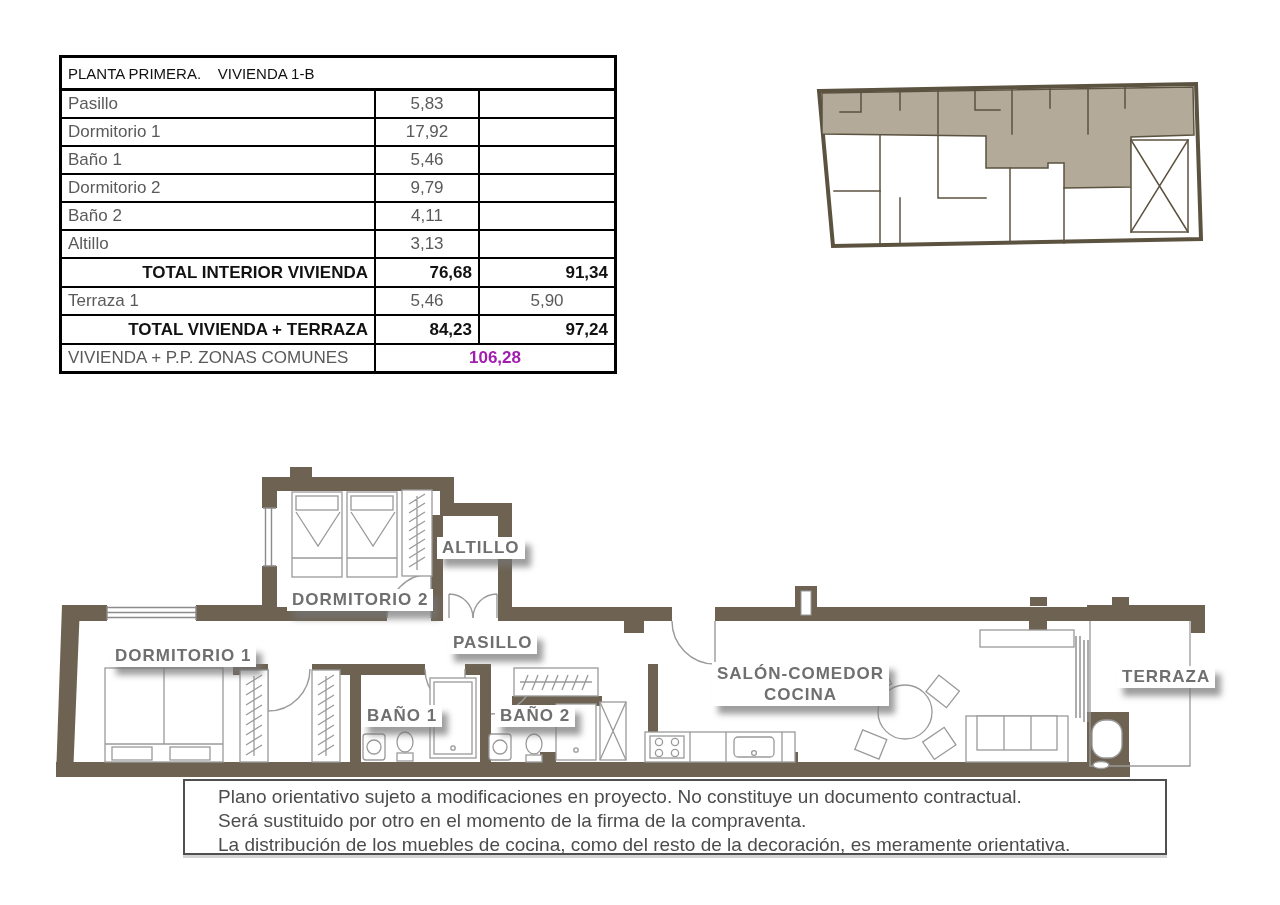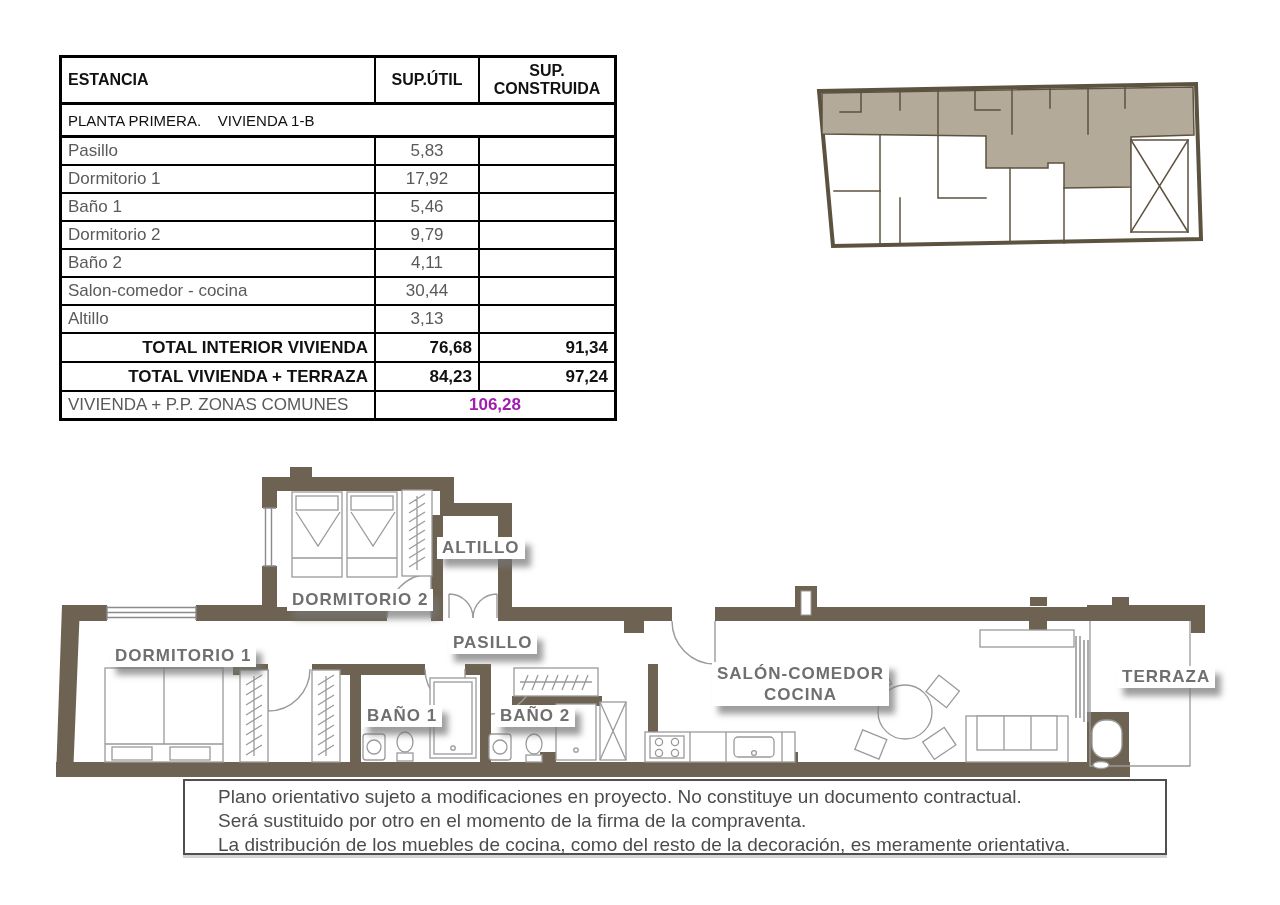--- a/index.html
+++ b/index.html
@@ -244,28 +244,20 @@
   <div class="room-label" style="left:362px;top:705px;">BAÑO 1</div>
   <div class="room-label" style="left:495px;top:705px;">BAÑO 2</div>
   <div class="room-label two-line" style="left:712px;top:662px;">
     <span>SALÓN-COMEDOR</span><br>
     <span>COCINA</span>
   </div>
   <div class="room-label" style="left:1117px;top:666px;">TERRAZA</div>
 
   <table id="area-table">
     <tbody>
-      <tr class="hrow">
-        <td class="c1 hdr">ESTANCIA</td>
-        <td class="c2 hdr">SUP.ÚTIL</td>
-        <td class="c3 hdr">
-          <span>SUP.</span><br>
-          <span>CONSTRUIDA</span>
-        </td>
-      </tr>
       <tr class="srow">
         <td colspan="3">PLANTA PRIMERA.    VIVIENDA 1-B</td>
       </tr>
       <tr class="drow">
         <td class="c1">Pasillo</td>
         <td class="c2">5,83</td>
         <td class="c3"></td>
       </tr>
       <tr class="drow">
         <td class="c1">Dormitorio 1</td>
@@ -278,36 +270,36 @@
         <td class="c3"></td>
       </tr>
       <tr class="drow">
         <td class="c1">Dormitorio 2</td>
         <td class="c2">9,79</td>
         <td class="c3"></td>
       </tr>
       <tr class="drow">
         <td class="c1">Baño 2</td>
         <td class="c2">4,11</td>
-        <td class="c3"></td>
-      </tr>
-      <tr class="drow">
-        <td class="c1">Salon-comedor - cocina</td>
-        <td class="c2">30,44</td>
         <td class="c3"></td>
       </tr>
       <tr class="drow">
         <td class="c1">Altillo</td>
         <td class="c2">3,13</td>
         <td class="c3"></td>
       </tr>
       <tr class="trow">
         <td class="c1">TOTAL INTERIOR VIVIENDA</td>
         <td class="c2">76,68</td>
         <td class="c3">91,34</td>
+      </tr>
+      <tr class="drow">
+        <td class="c1">Terraza 1</td>
+        <td class="c2">5,46</td>
+        <td class="c3">5,90</td>
       </tr>
       <tr class="trow">
         <td class="c1">TOTAL VIVIENDA + TERRAZA</td>
         <td class="c2">84,23</td>
         <td class="c3">97,24</td>
       </tr>
       <tr class="drow">
         <td class="c1">VIVIENDA + P.P. ZONAS COMUNES</td>
         <td colspan="2" style="text-align:center;font-weight:bold;color:#a21caf;">106,28</td>
       </tr>

